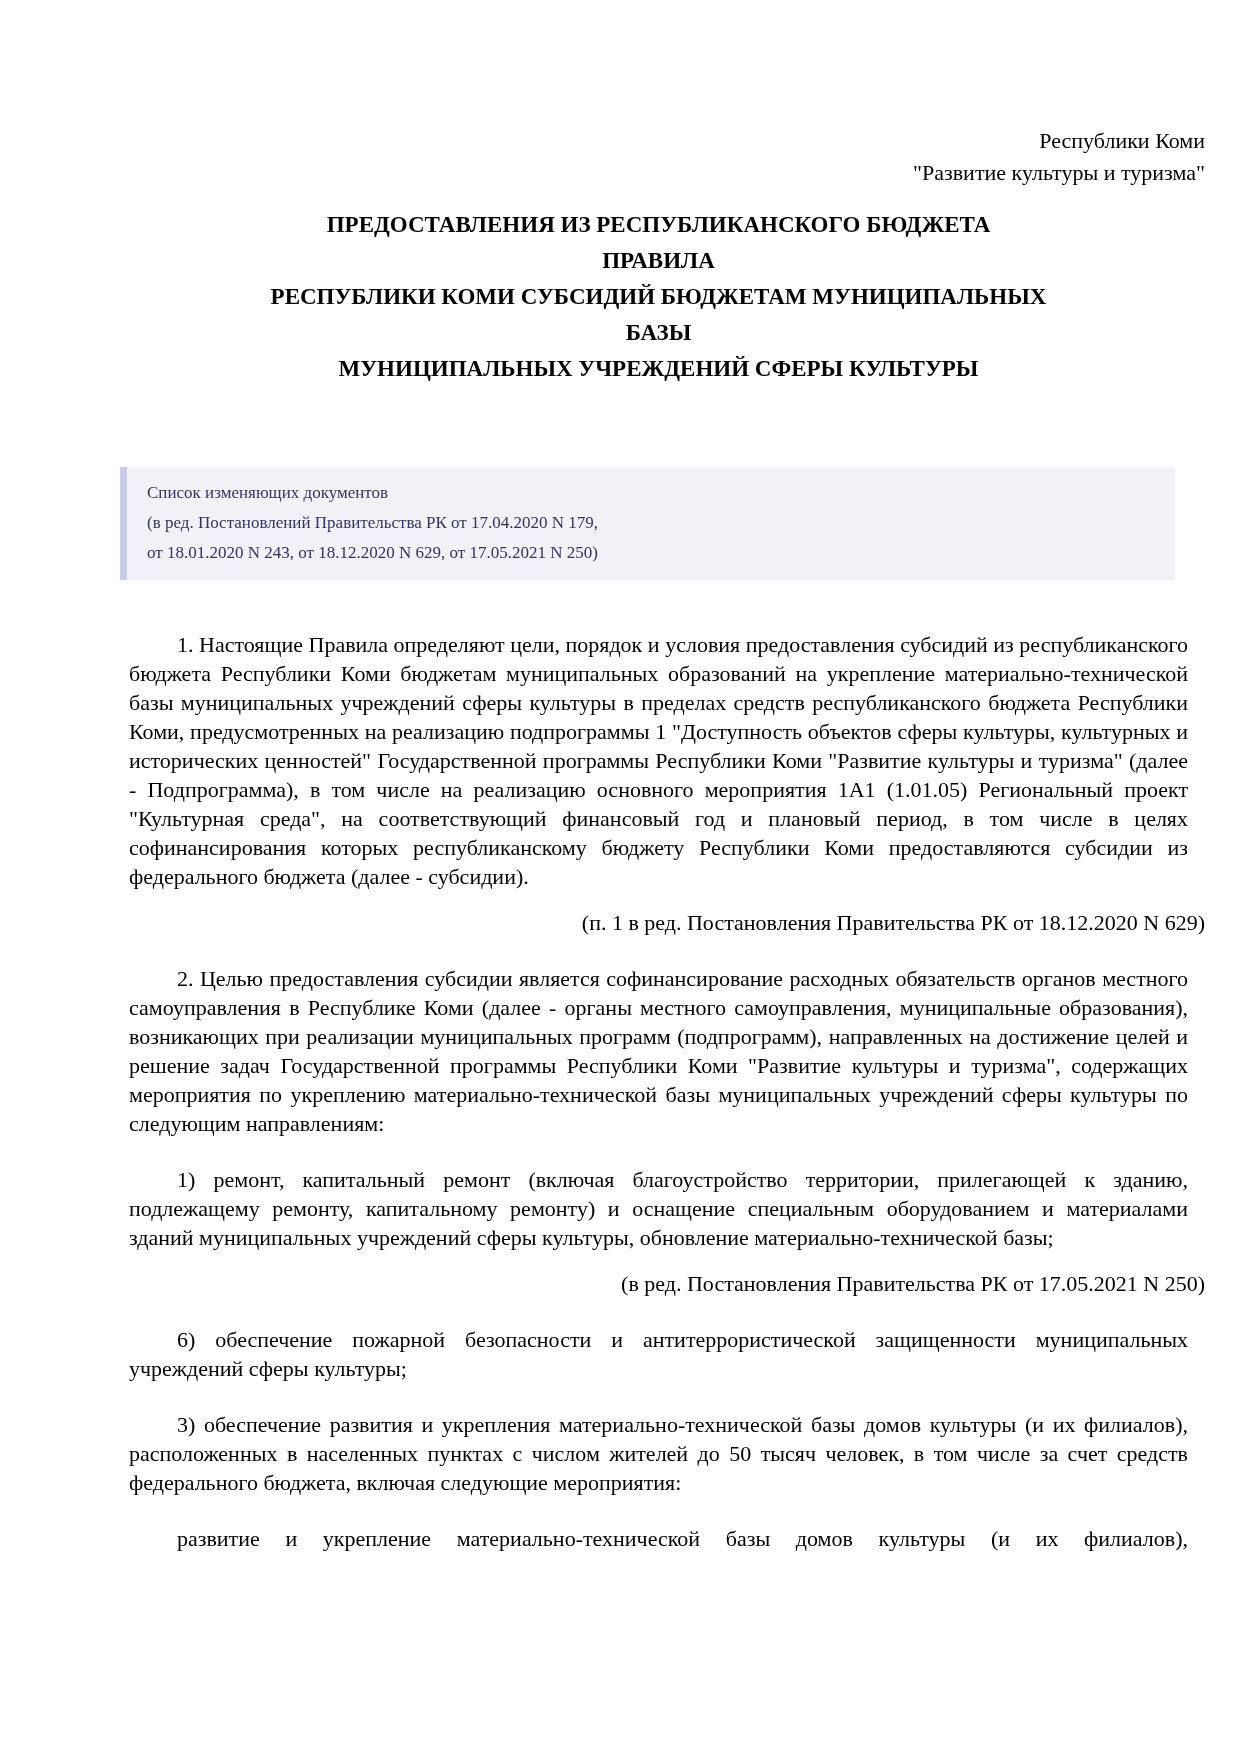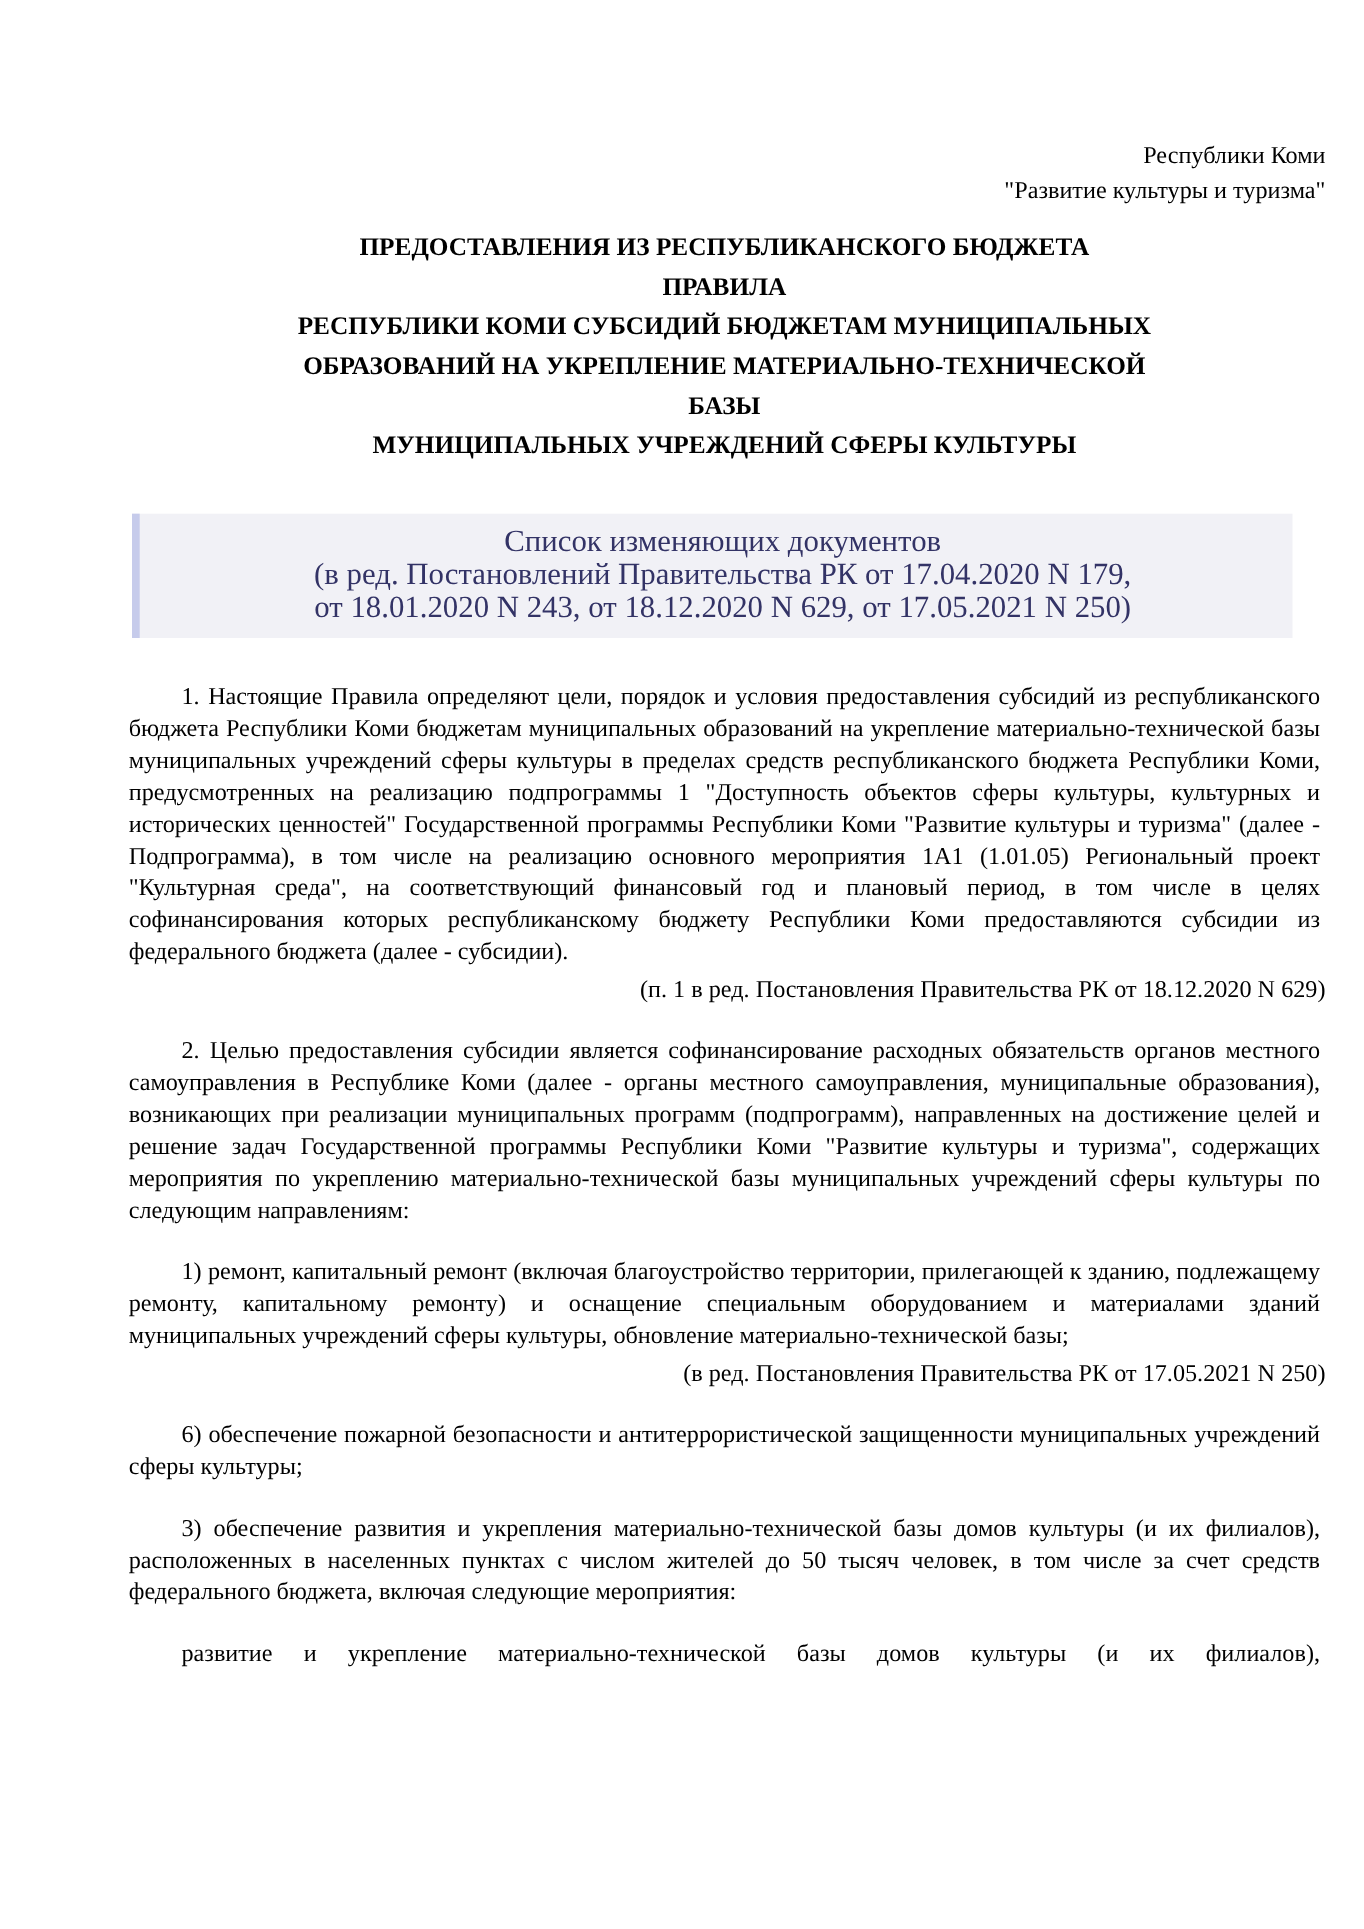--- a/index.html
+++ b/index.html
@@ -30,35 +30,35 @@
     font-size: 23px;
     line-height: 36px;
   }
   .amendments-box {
     top: 467px;
     left: 120px;
     width: 1020px;
     background: var(--box-bg, #f1f1f6);
     border-left: 7px solid var(--box-border, #c6cbeb);
     color: var(--box-text, #333366);
-    text-align: center;
-    font-size: 28px;
+    text-align: left;
+    font-size: 17px;
     line-height: 30px;
     padding: 11px 8px 12px 20px;
   }
   .doc-body {
     top: 613px;
     font-size: 22px;
     line-height: 29px;
   }
   .section { margin: 0 0 27px 0; }
   .para {
     text-align: justify;
     text-indent: 48px;
-    margin: 5px;
+    margin: 17px;
   }
   .para.force-last { text-align-last: justify; }
   .note {
     text-align: right;
     text-indent: 0;
     margin: 0;
   }
 </style>
 </head>
 <body>
@@ -67,21 +67,20 @@
 
   <div class="content-col doc-header">
     <div>Республики Коми</div>
     <div>"Развитие культуры и туризма"</div>
   </div>
 
   <div class="content-col doc-title">
     <div>ПРЕДОСТАВЛЕНИЯ ИЗ РЕСПУБЛИКАНСКОГО БЮДЖЕТА</div>
     <div>ПРАВИЛА</div>
     <div>РЕСПУБЛИКИ КОМИ СУБСИДИЙ БЮДЖЕТАМ МУНИЦИПАЛЬНЫХ</div>
-    <div>ОБРАЗОВАНИЙ НА УКРЕПЛЕНИЕ МАТЕРИАЛЬНО-ТЕХНИЧЕСКОЙ</div>
     <div>БАЗЫ</div>
     <div>МУНИЦИПАЛЬНЫХ УЧРЕЖДЕНИЙ СФЕРЫ КУЛЬТУРЫ</div>
   </div>
 
   <div class="content-col amendments-box" style="position:absolute;">
     <div>Список изменяющих документов</div>
     <div>(в ред. Постановлений Правительства РК от 17.04.2020 N 179,</div>
     <div>от 18.01.2020 N 243, от 18.12.2020 N 629, от 17.05.2021 N 250)</div>
   </div>
 

